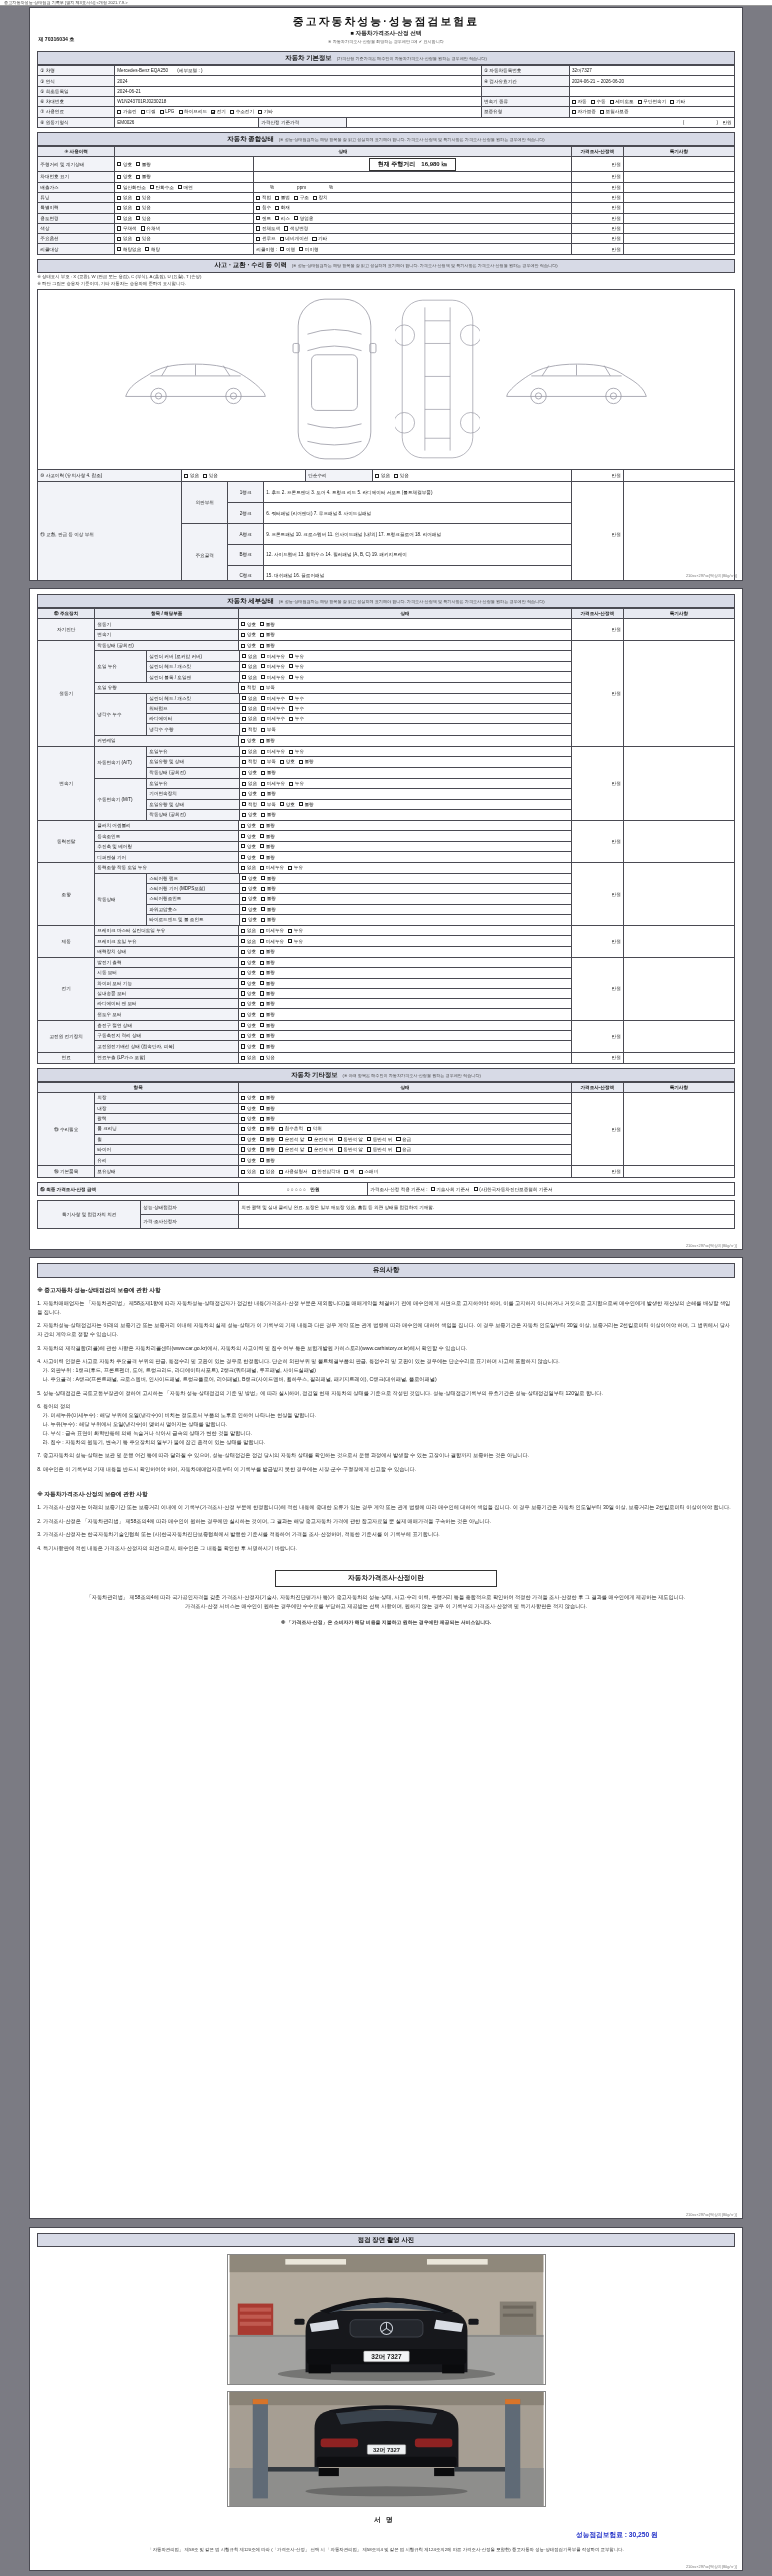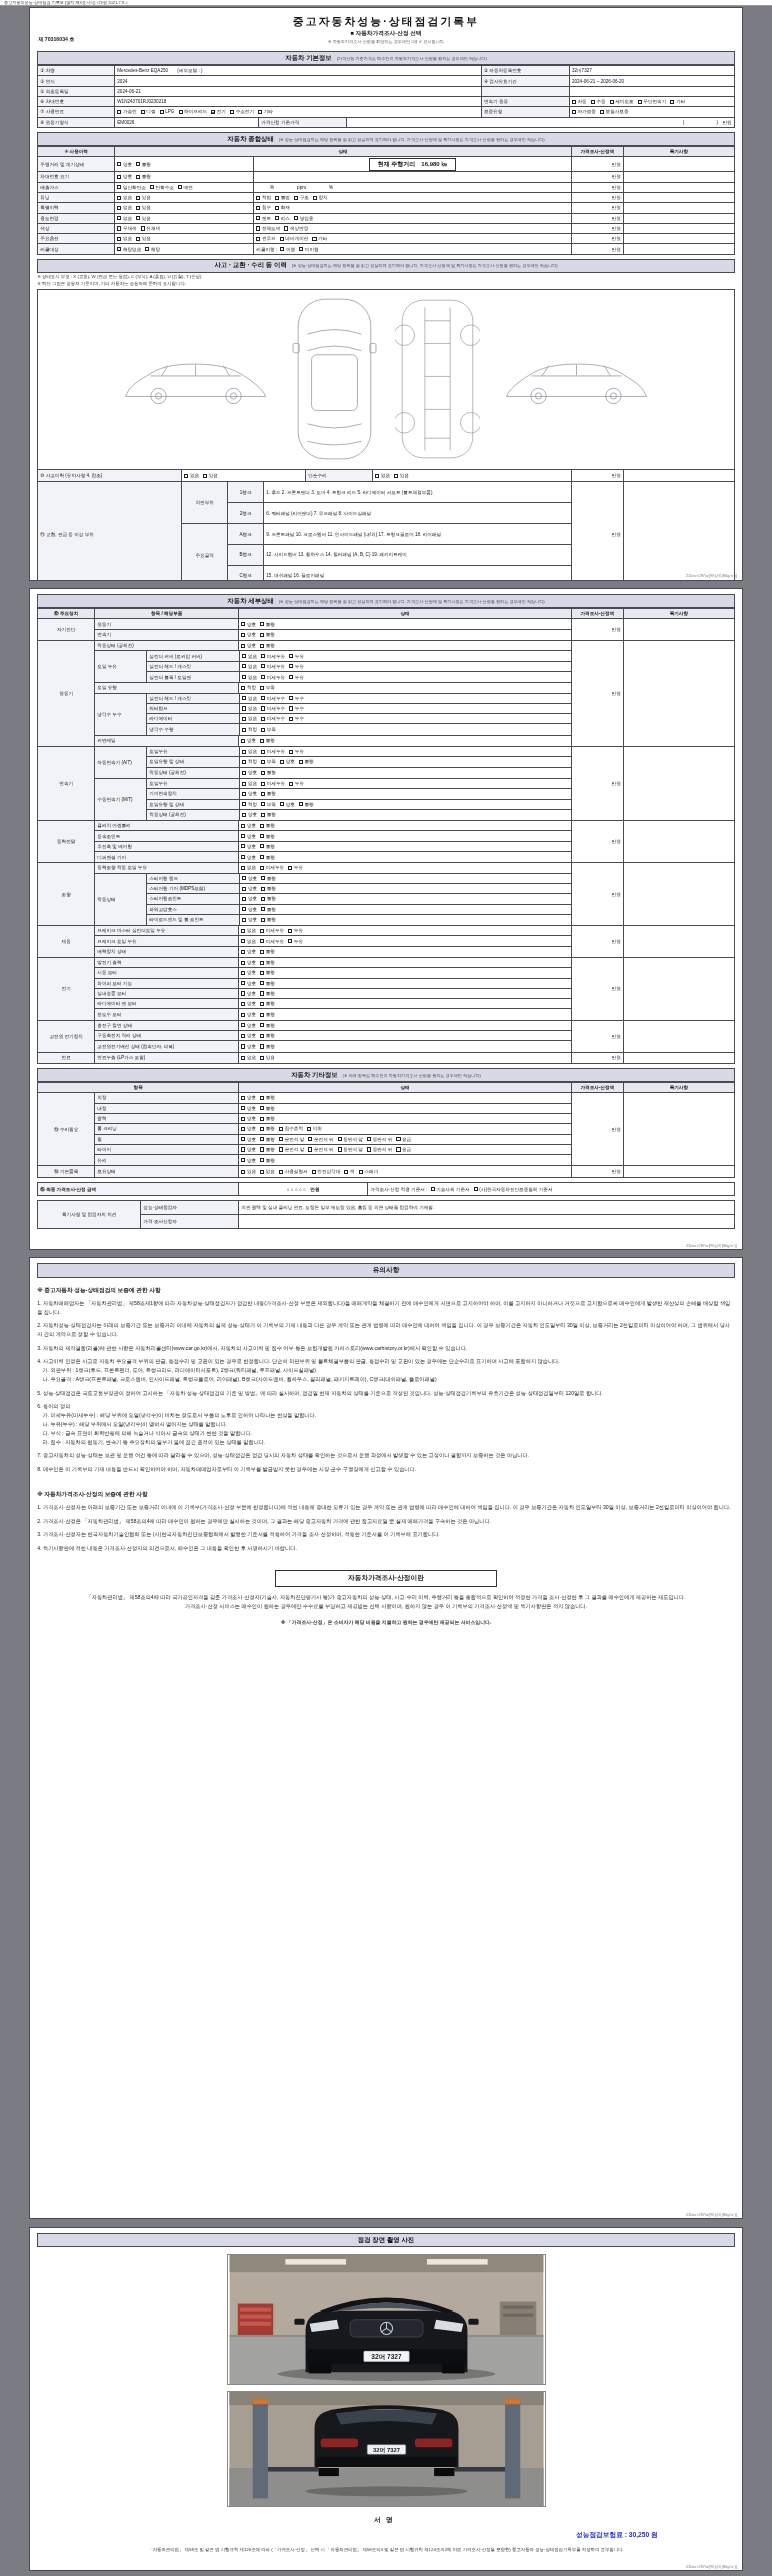--- a/index.html
+++ b/index.html
@@ -53,21 +53,21 @@
 .legal{font-size:4.4px;color:#333;text-align:center;margin-top:6.2px;line-height:1.6;padding:0 46px;white-space:pre-line;}
 </style>
 </head>
 <body>
 
 <div class="top-strip">중고자동차성능·상태점검 기록부 [별지 제3호서식] &lt;개정 2021.7.9.&gt;</div>
 
 <section class="panel" id="panel1">
   <div class="doc-head">
     <div class="doc-no">제 70316034 호</div>
-    <div class="doc-title">중고자동차성능·상태점검기록부</div>
+    <div class="doc-title">중고자동차성능·성능점검보험료</div>
     <div class="doc-sub">■ 자동차가격조사·산정 선택</div>
     <div class="doc-sub-note">※ 자동차가격조사·산정을 희망하는 경우에만 □에 ✔ 표시합니다</div>
   </div>
 
   <div class="sec-head">
     <span>자동차 기본정보</span>
     <span class="sec-note">(가격산정 기준가격은 매수인이 자동차가격조사·산정을 원하는 경우에만 적습니다)</span>
   </div>
   <div class="ftable">
       <div class="frow">

